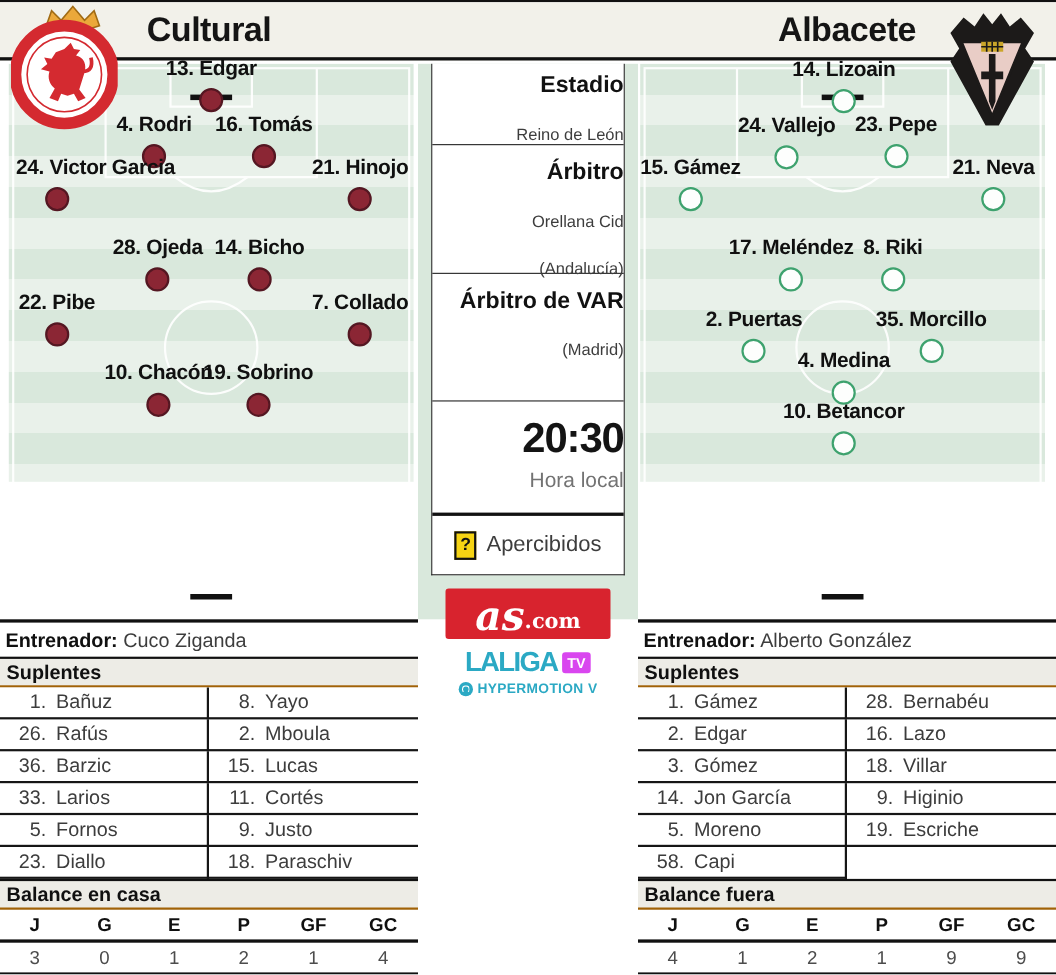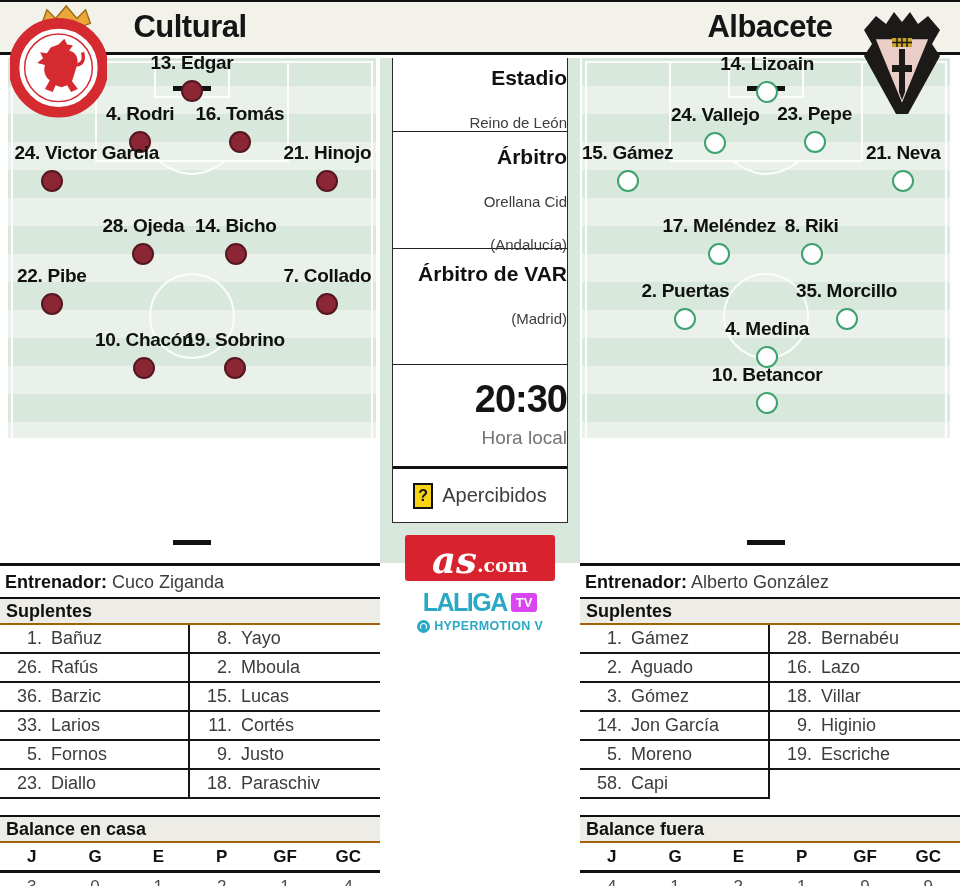--- a/index.html
+++ b/index.html
@@ -33,21 +33,21 @@
   .subhead{height:22px;padding:1px 0 1px 6px;background:#edece6;border-top:2px solid #111;
            border-bottom:2px solid #a16207;font-size:18px;font-weight:700;color:#101010;display:flex;align-items:center;}
   .subs{background:#fff;}
   .subrow{display:flex;height:29px;}
   .scell{width:50%;display:flex;align-items:center;height:100%;box-sizing:border-box;
          border-bottom:2px solid #161616;}
   .scell.first{border-right:2px solid #161616;}
   .scell.empty{border-bottom:none;border-right:none;}
   .snum{width:42px;text-align:right;font-size:18px;color:#3c3c3c;}
   .sname{margin-left:9px;font-size:18px;color:#3c3c3c;}
-  .balhead{margin-top:16px;}
+  .balhead{margin-top:0;}
   .bal-head,.bal-vals{display:flex;height:27px;align-items:center;}
   .bal-head span{width:16.666%;text-align:center;font-size:17px;font-weight:800;color:#101010;}
   .bal-vals{border-top:3px solid #111;border-bottom:3px solid #111;}
   .bal-vals span{width:16.666%;text-align:center;font-size:17px;color:#4c4c4c;}
   
   .center-col{position:absolute;left:380px;top:56px;width:200px;height:830px;background:#fff;}
   .info-wrap{height:505px;background:#d9e8dc;padding:0 12px;box-sizing:border-box;}
   .info-box{background:#fff;border-left:1px solid #2b2b2b;border-right:1px solid #2b2b2b;
             border-bottom:1px solid #2b2b2b;height:464px;text-align:right;box-sizing:content-box;}
   .sec{box-sizing:border-box;}
@@ -378,21 +378,21 @@
             <span class="sname">Gámez</span>
           </div>
           <div class="scell">
             <span class="snum">28.</span>
             <span class="sname">Bernabéu</span>
           </div>
         </div>
         <div class="subrow">
           <div class="scell first">
             <span class="snum">2.</span>
-            <span class="sname">Aguado</span>
+            <span class="sname">Edgar</span>
           </div>
           <div class="scell">
             <span class="snum">16.</span>
             <span class="sname">Lazo</span>
           </div>
         </div>
         <div class="subrow">
           <div class="scell first">
             <span class="snum">3.</span>
             <span class="sname">Gómez</span>

